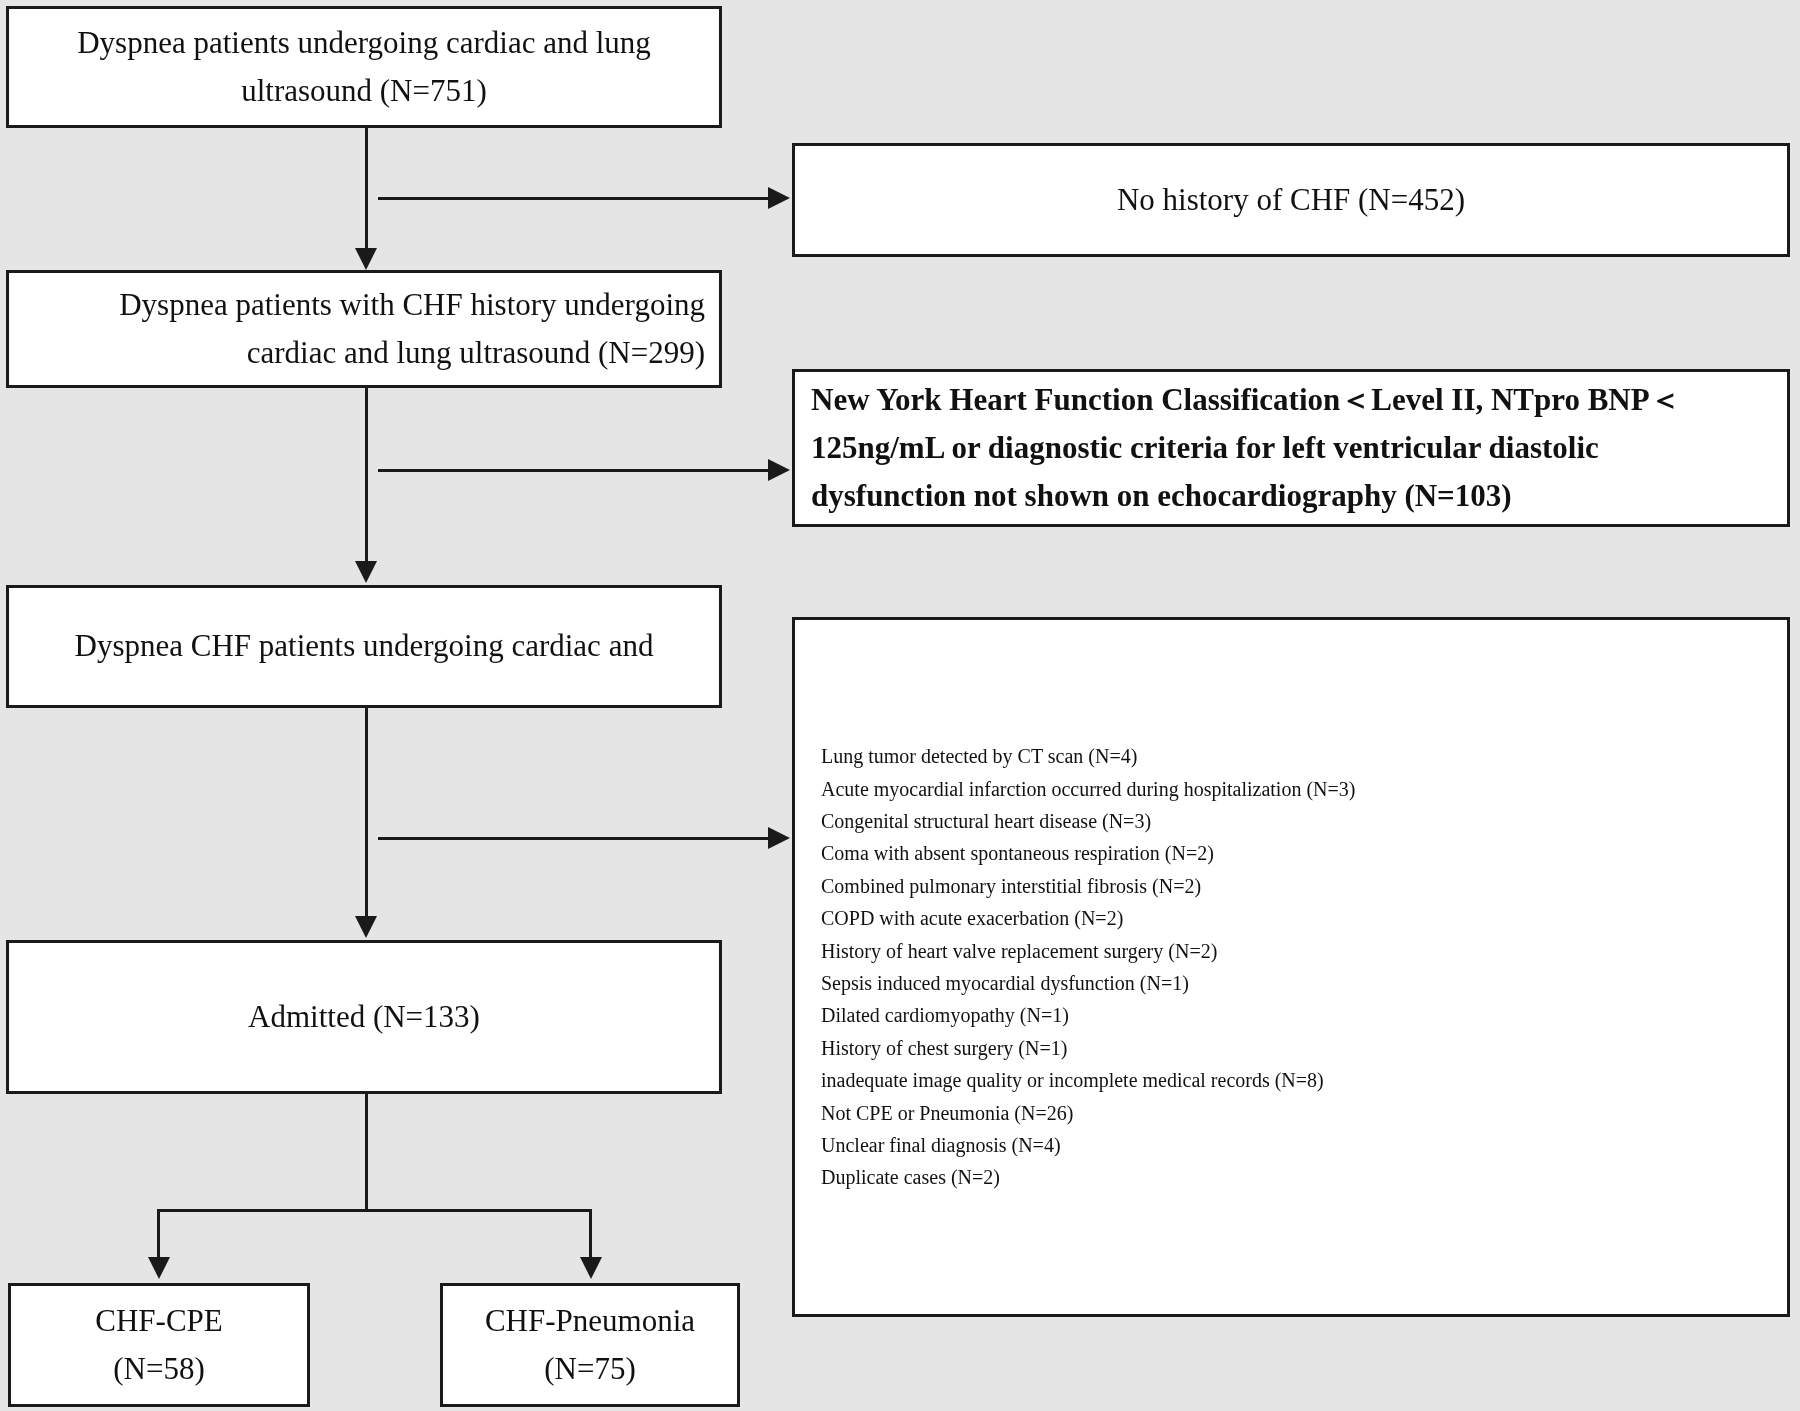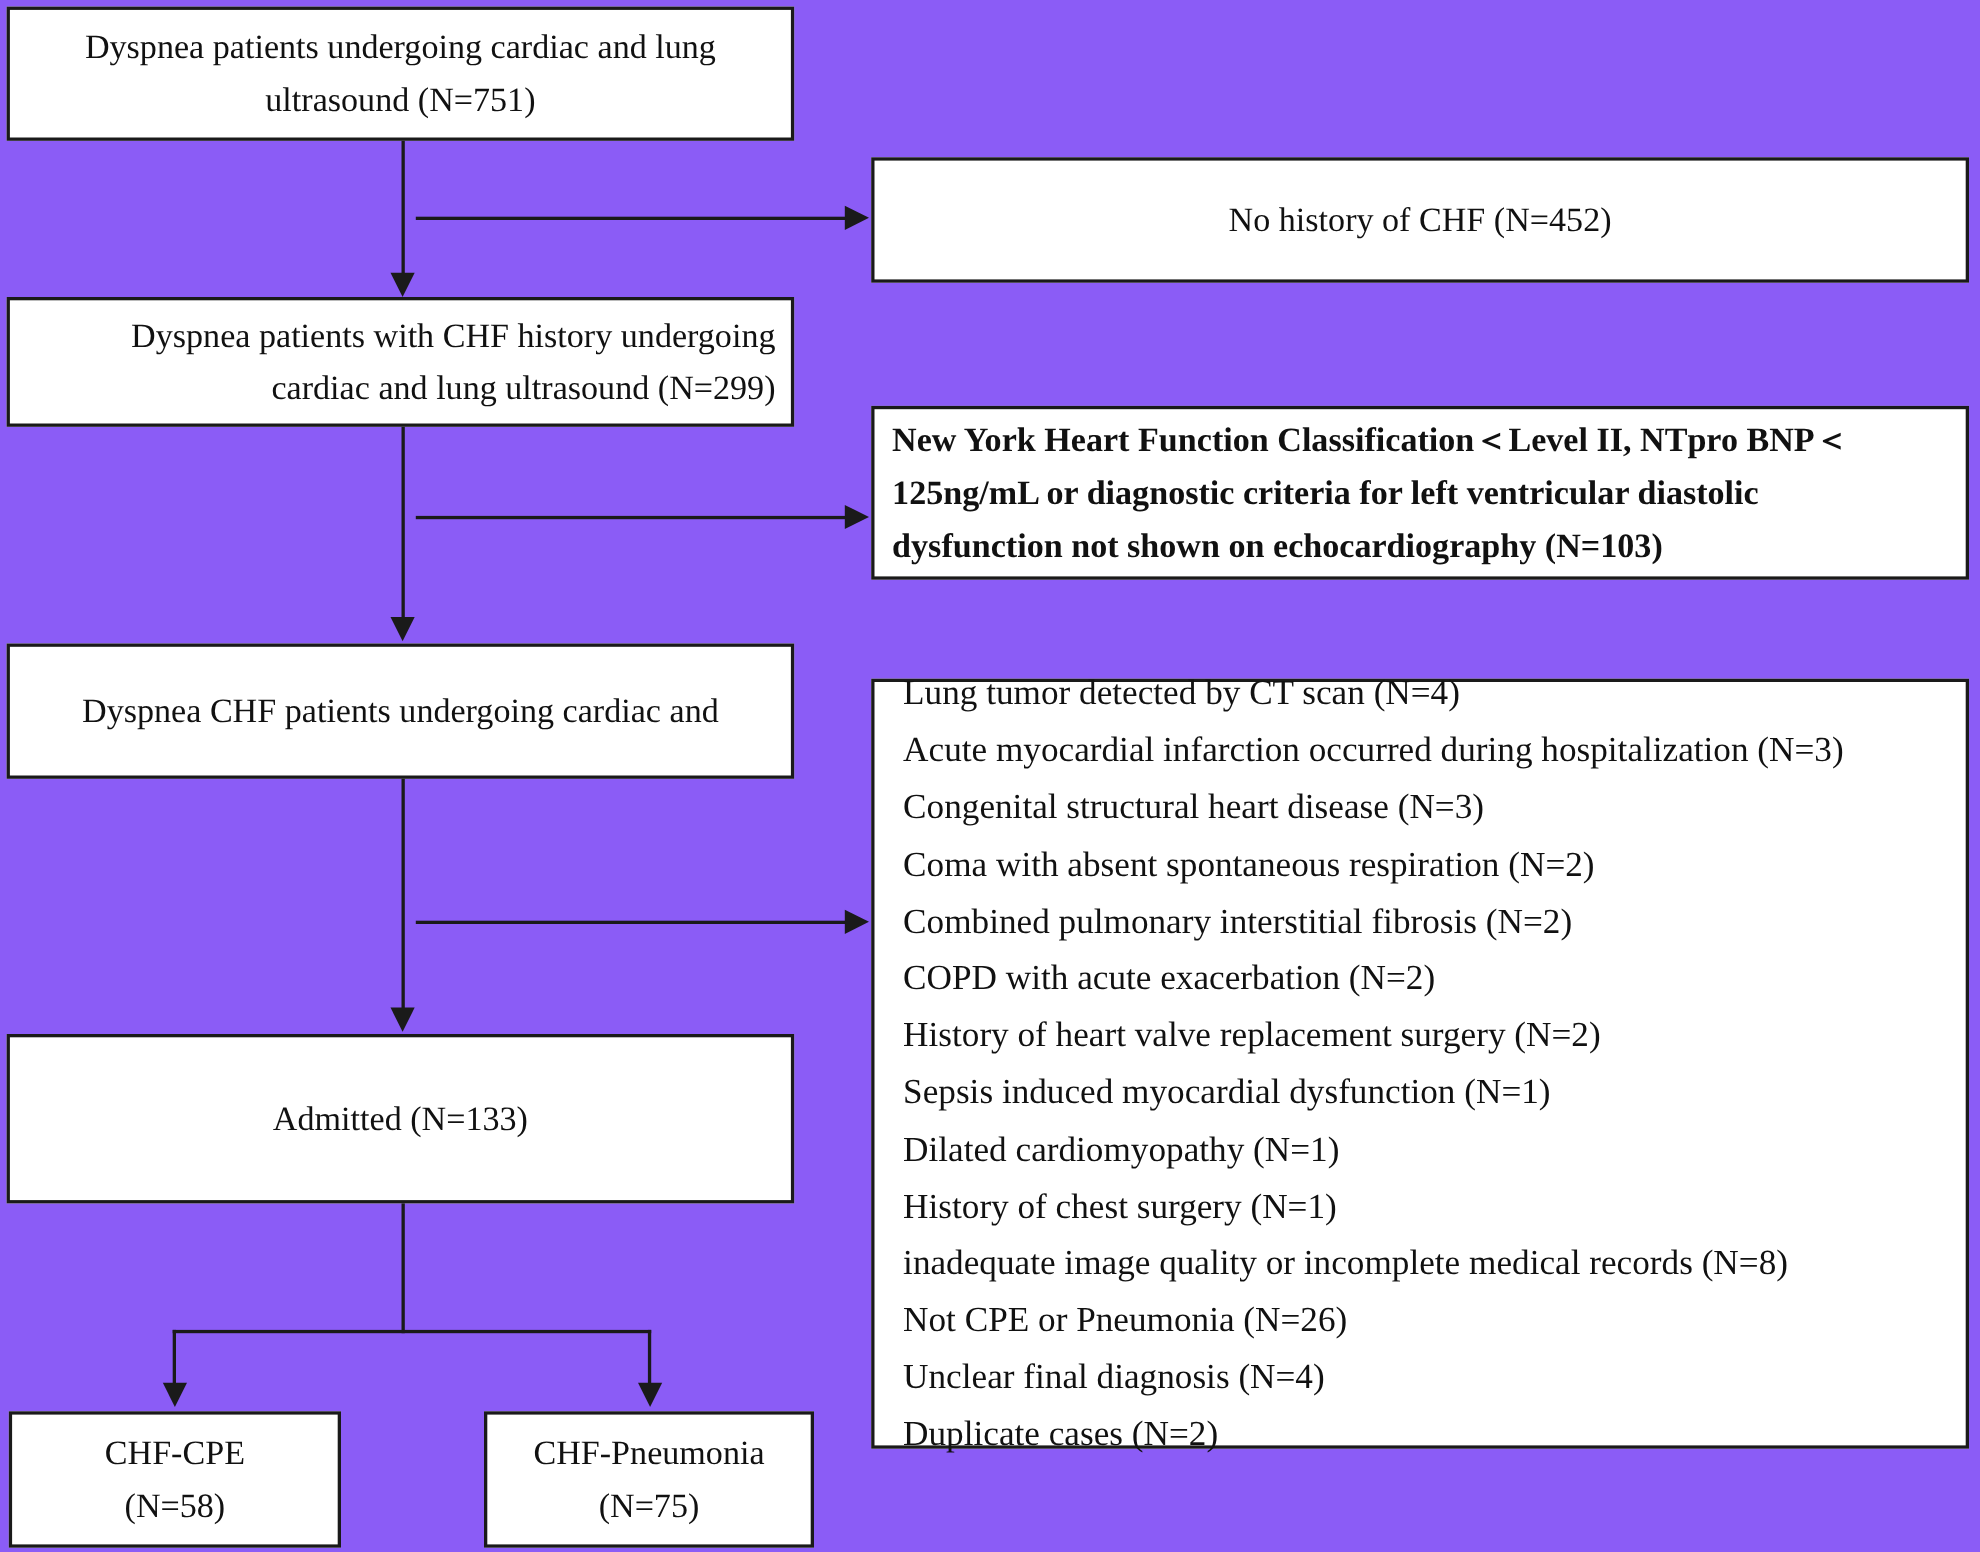--- a/index.html
+++ b/index.html
@@ -4,21 +4,21 @@
 <style>
   html, body {
     margin: 0;
     padding: 0;
     background: #ffffff;
   }
   #canvas {
     position: relative;
     width: 1800px;
     height: 1411px;
-    background: #8b5cf6;
+    background: #e5e5e5;
     font-family: "Liberation Serif", "DejaVu Serif", serif;
     color: #111111;
     overflow: hidden;
   }
   .node {
     position: absolute;
     box-sizing: border-box;
     border: 3px solid #1a1a1a;
     background: #ffffff;
     display: flex;
@@ -35,21 +35,21 @@
     align-items: center;
   }
   .node .txt { width: 100%; }
   .exclusion-list {
     list-style: none;
     margin: 0;
     padding: 0 0 0 18px;
     width: 100%;
   }
   .exclusion-list li {
-    font-size: 32px;
+    font-size: 20px;
     line-height: 1.62;
     white-space: nowrap;
   }
   .para-line { display: block; }
 
   
   .vline {
     position: absolute;
     background: #1a1a1a;
     width: 3px;

